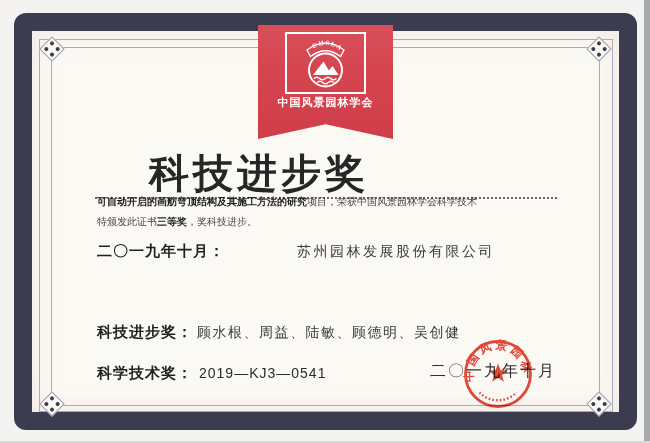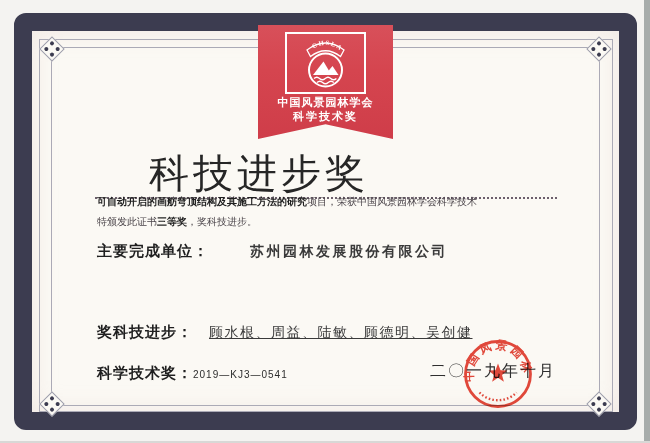--- a/index.html
+++ b/index.html
@@ -29,36 +29,36 @@
           clip-path:polygon(0 0,100% 0,100% 100%,50% 87%,0 100%);
           z-index:5;text-align:center;}
   .badge-rect{position:absolute;left:27px;top:7px;width:77px;height:58px;
               border:2px solid #fff;}
   .badge-org{position:absolute;left:0;top:71px;width:135px;color:#fff;
              font-size:11px;font-weight:bold;letter-spacing:1px;line-height:13px;}
   .badge-award{position:absolute;left:0;top:85px;width:135px;color:#fff;
              font-size:11px;font-weight:bold;letter-spacing:2px;line-height:13px;}
   
   .title{position:absolute;left:0;top:146px;width:518px;text-align:center;
-         font-size:40px;font-weight:400;color:#262626;letter-spacing:4px;z-index:2;}
+         font-size:40px;font-weight:700;color:#262626;letter-spacing:4px;z-index:2;}
   .dotline{position:absolute;left:95px;top:197px;width:462px;height:0;
            border-top:2px dotted #6c5f6c;}
   
   .bodytext{position:absolute;left:97px;top:192px;width:470px;font-size:10px;
             line-height:19.5px;color:#4a4449;}
   .bodytext b, .label{font-family:"Liberation Sans","DejaVu Sans",sans-serif;
             color:#1f1f1f;font-weight:bold;}
   .row{position:absolute;left:97px;font-size:15px;color:#1f1f1f;}
   .label{font-size:15px;letter-spacing:1px;}
   .value{font-size:14px;color:#3a3a3a;letter-spacing:2.5px;}
-  .row-unit{top:242px;}   .row-unit .value{margin-left:41px;font-weight:bold;}
-  .row-persons{top:323px;}.row-persons .value{margin-left:16px;letter-spacing:1.5px;text-decoration:underline;}
+  .row-unit{top:242px;}   .row-unit .value{margin-left:72px;}
+  .row-persons{top:323px;}.row-persons .value{margin-left:4px;letter-spacing:1.5px;}
   .row-certno{top:364px;}
   .certno{font-family:"Liberation Sans","DejaVu Sans",sans-serif;
-          font-size:10px;color:#2c2c2c;letter-spacing:1px;}
+          font-size:14px;color:#2c2c2c;letter-spacing:1px;margin-left:6px;}
   
   .date{position:absolute;left:430px;top:361px;width:130px;font-size:16px;
         letter-spacing:2px;color:#2f2f2f;z-index:3;}
   .seal{position:absolute;left:461px;top:337px;width:74px;height:74px;z-index:4;
         mix-blend-mode:multiply;opacity:.92;}
   svg text{font-family:"Liberation Serif","DejaVu Serif",serif;}
 </style>
 </head>
 <body>
 
@@ -104,37 +104,36 @@
           <textPath href="#chslaArc" startOffset="4">CHSLA</textPath>
         </text>
         <circle cx="38.5" cy="36" r="16.5" fill="none" stroke="#fff" stroke-width="2"></circle>
         <polygon points="26,41 36.5,27.5 44.5,41" fill="#fff"></polygon>
         <polygon points="38,41 45.5,32 51.5,41" fill="#fff"></polygon>
         <path d="M27 44.5 q2.8 -2.6 5.6 0 q2.8 2.6 5.6 0 q2.8 -2.6 5.6 0 q2.8 2.6 5.6 0" fill="none" stroke="#fff" stroke-width="1.3"></path>
         <path d="M30 48.5 q2.8 -2.6 5.6 0 q2.8 2.6 5.6 0 q2.8 -2.6 5.6 0" fill="none" stroke="#fff" stroke-width="1.3"></path>
       </svg>
     </div>
     <div class="badge-org">中国风景园林学会</div>
-    <div class="badge-award">科学技术奖</div>
   </div>
 
   <div class="title">科技进步奖</div>
   <div class="dotline"></div>
 
   <div class="bodytext">
     <div><b>可自动开启的画舫穹顶结构及其施工方法的研究</b><span>项目，荣获中国风景园林学会科学技术</span></div>
     <div><span>特颁发此证书</span><b>三等奖</b><span>，奖科技进步。</span></div>
   </div>
 
   <div class="row row-unit">
-    <span class="label">主要完成单位：</span><span class="value">苏州园林发展股份有限公司</span>
+    <span class="label">二〇一九年十月：</span><span class="value">苏州园林发展股份有限公司</span>
   </div>
 
   <div class="row row-persons">
-    <span class="label">奖科技进步：</span><span class="value">顾水根、周益、陆敏、顾德明、吴创健</span>
+    <span class="label">科技进步奖：</span><span class="value">顾水根、周益、陆敏、顾德明、吴创健</span>
   </div>
 
   <div class="row row-certno">
     <span class="label">科学技术奖：</span><span class="certno">2019—KJ3—0541</span>
   </div>
 
   <div class="date">二〇一九年十月</div>
 
   <svg class="seal" viewBox="0 0 74 74">
     <defs>

